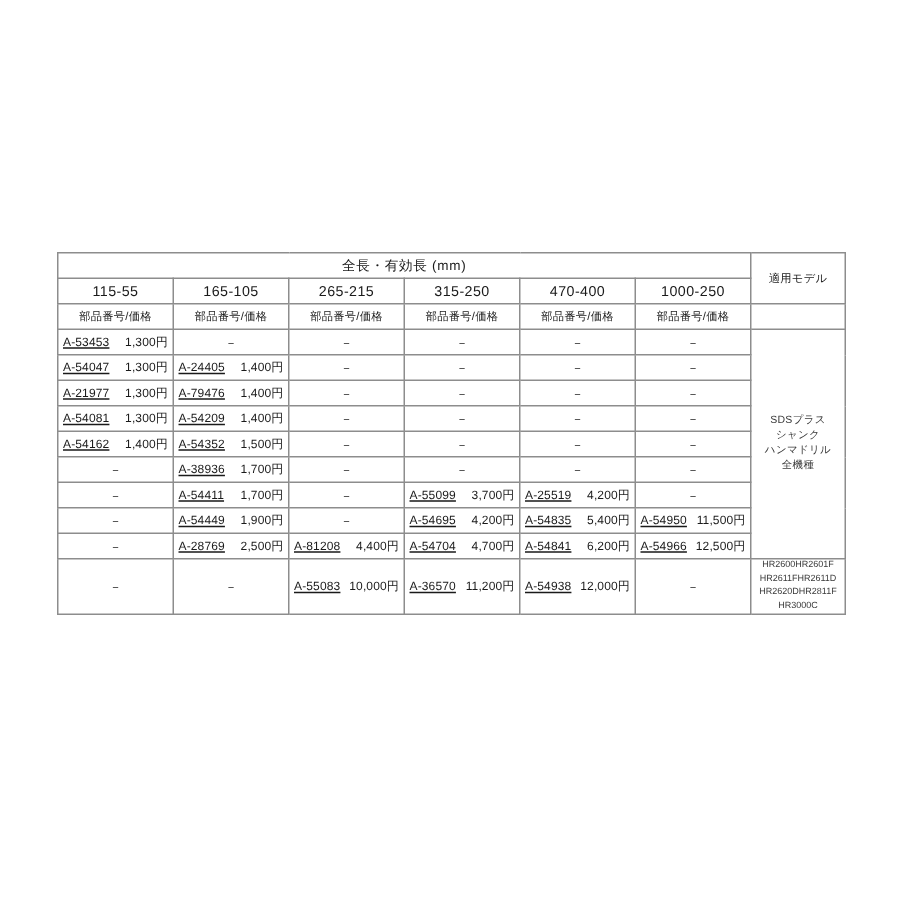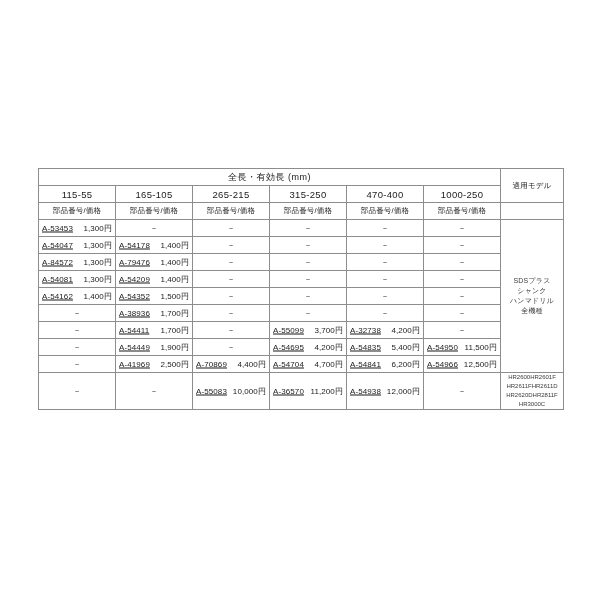--- a/index.html
+++ b/index.html
@@ -167,33 +167,33 @@
           </tr>
           <tr>
             <td>
               <div class="cell-pair">
                 <span class="pn">A-54047</span>
                 <span class="price">1,300円</span>
               </div>
             </td>
             <td>
               <div class="cell-pair">
-                <span class="pn">A-54178</span>
+                <span class="pn">A-24405</span>
                 <span class="price">1,400円</span>
               </div>
             </td>
             <td><span class="dash">－</span></td>
             <td><span class="dash">－</span></td>
             <td><span class="dash">－</span></td>
             <td><span class="dash">－</span></td>
           </tr>
           <tr>
             <td>
               <div class="cell-pair">
-                <span class="pn">A-84572</span>
+                <span class="pn">A-21977</span>
                 <span class="price">1,300円</span>
               </div>
             </td>
             <td>
               <div class="cell-pair">
                 <span class="pn">A-79476</span>
                 <span class="price">1,400円</span>
               </div>
             </td>
             <td><span class="dash">－</span></td>
@@ -260,21 +260,21 @@
             </td>
             <td><span class="dash">－</span></td>
             <td>
               <div class="cell-pair">
                 <span class="pn">A-55099</span>
                 <span class="price">3,700円</span>
               </div>
             </td>
             <td>
               <div class="cell-pair">
-                <span class="pn">A-32738</span>
+                <span class="pn">A-25519</span>
                 <span class="price">4,200円</span>
               </div>
             </td>
             <td><span class="dash">－</span></td>
           </tr>
           <tr>
             <td><span class="dash">－</span></td>
             <td>
               <div class="cell-pair">
                 <span class="pn">A-54449</span>
@@ -298,27 +298,27 @@
               <div class="cell-pair">
                 <span class="pn">A-54950</span>
                 <span class="price">11,500円</span>
               </div>
             </td>
           </tr>
           <tr>
             <td><span class="dash">－</span></td>
             <td>
               <div class="cell-pair">
-                <span class="pn">A-41969</span>
+                <span class="pn">A-28769</span>
                 <span class="price">2,500円</span>
               </div>
             </td>
             <td>
               <div class="cell-pair">
-                <span class="pn">A-70869</span>
+                <span class="pn">A-81208</span>
                 <span class="price">4,400円</span>
               </div>
             </td>
             <td>
               <div class="cell-pair">
                 <span class="pn">A-54704</span>
                 <span class="price">4,700円</span>
               </div>
             </td>
             <td>

